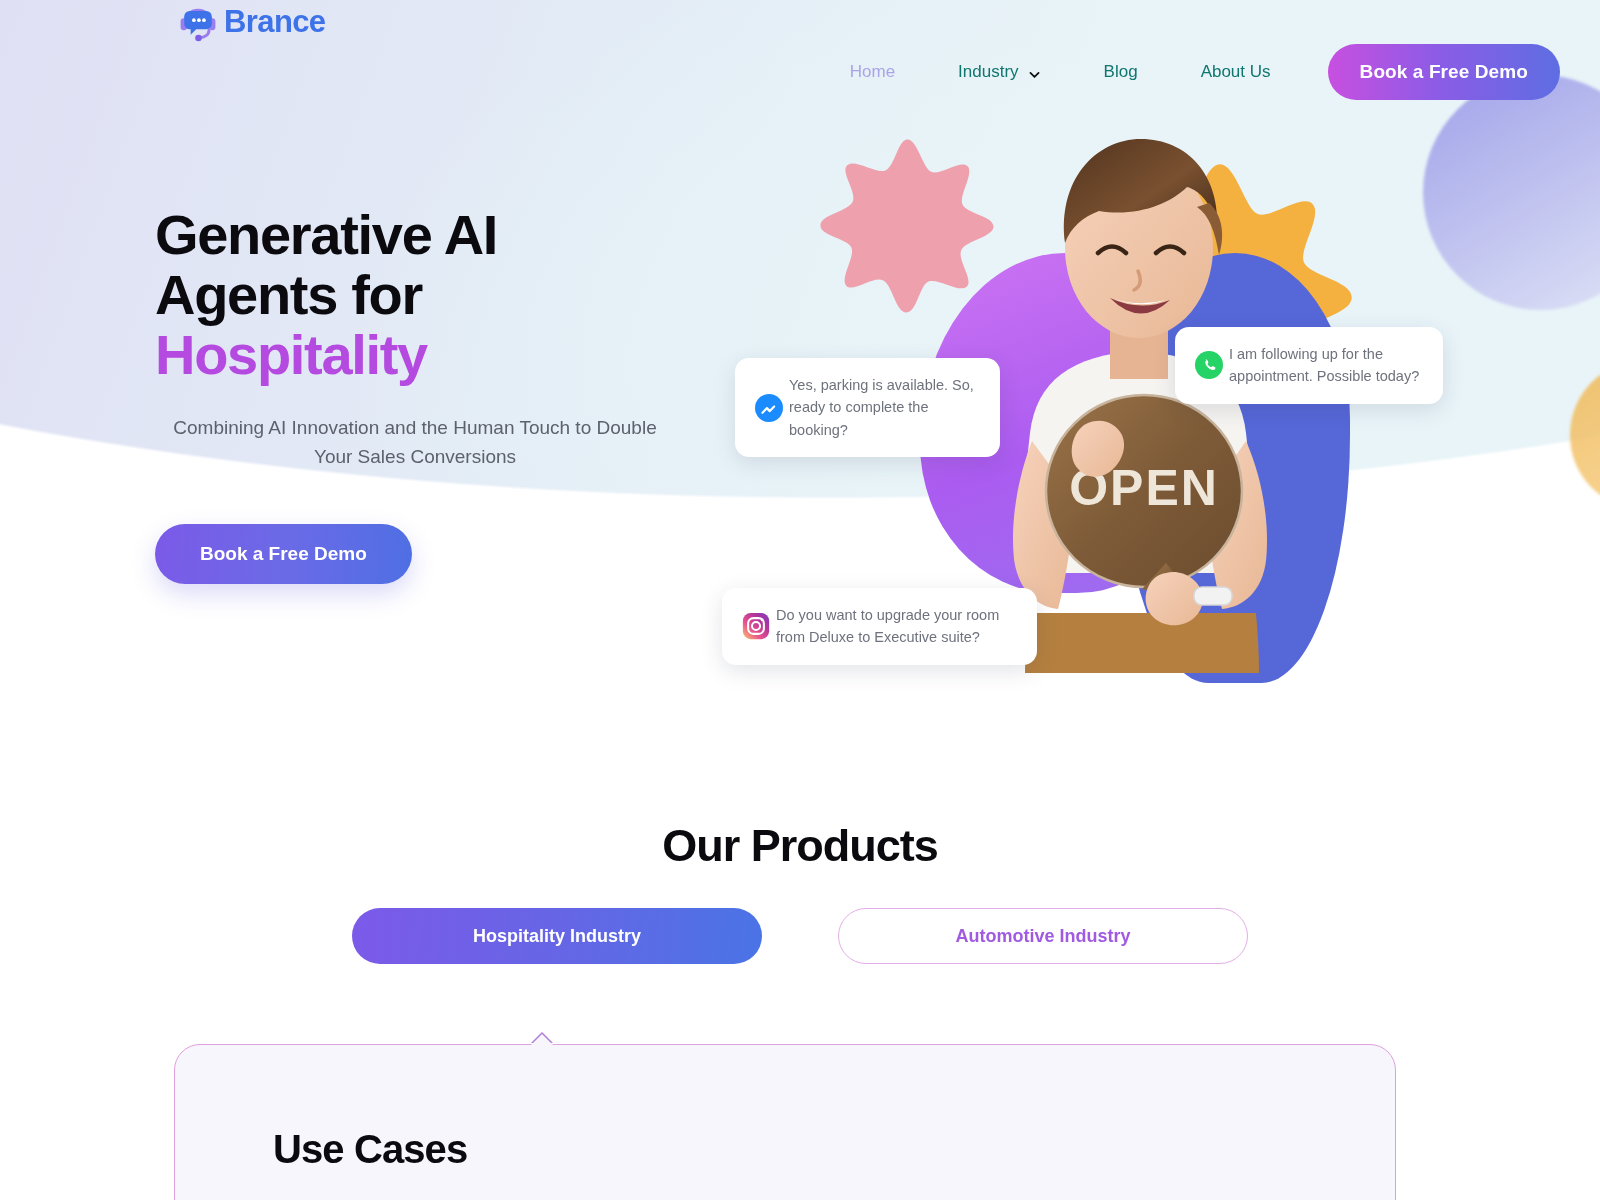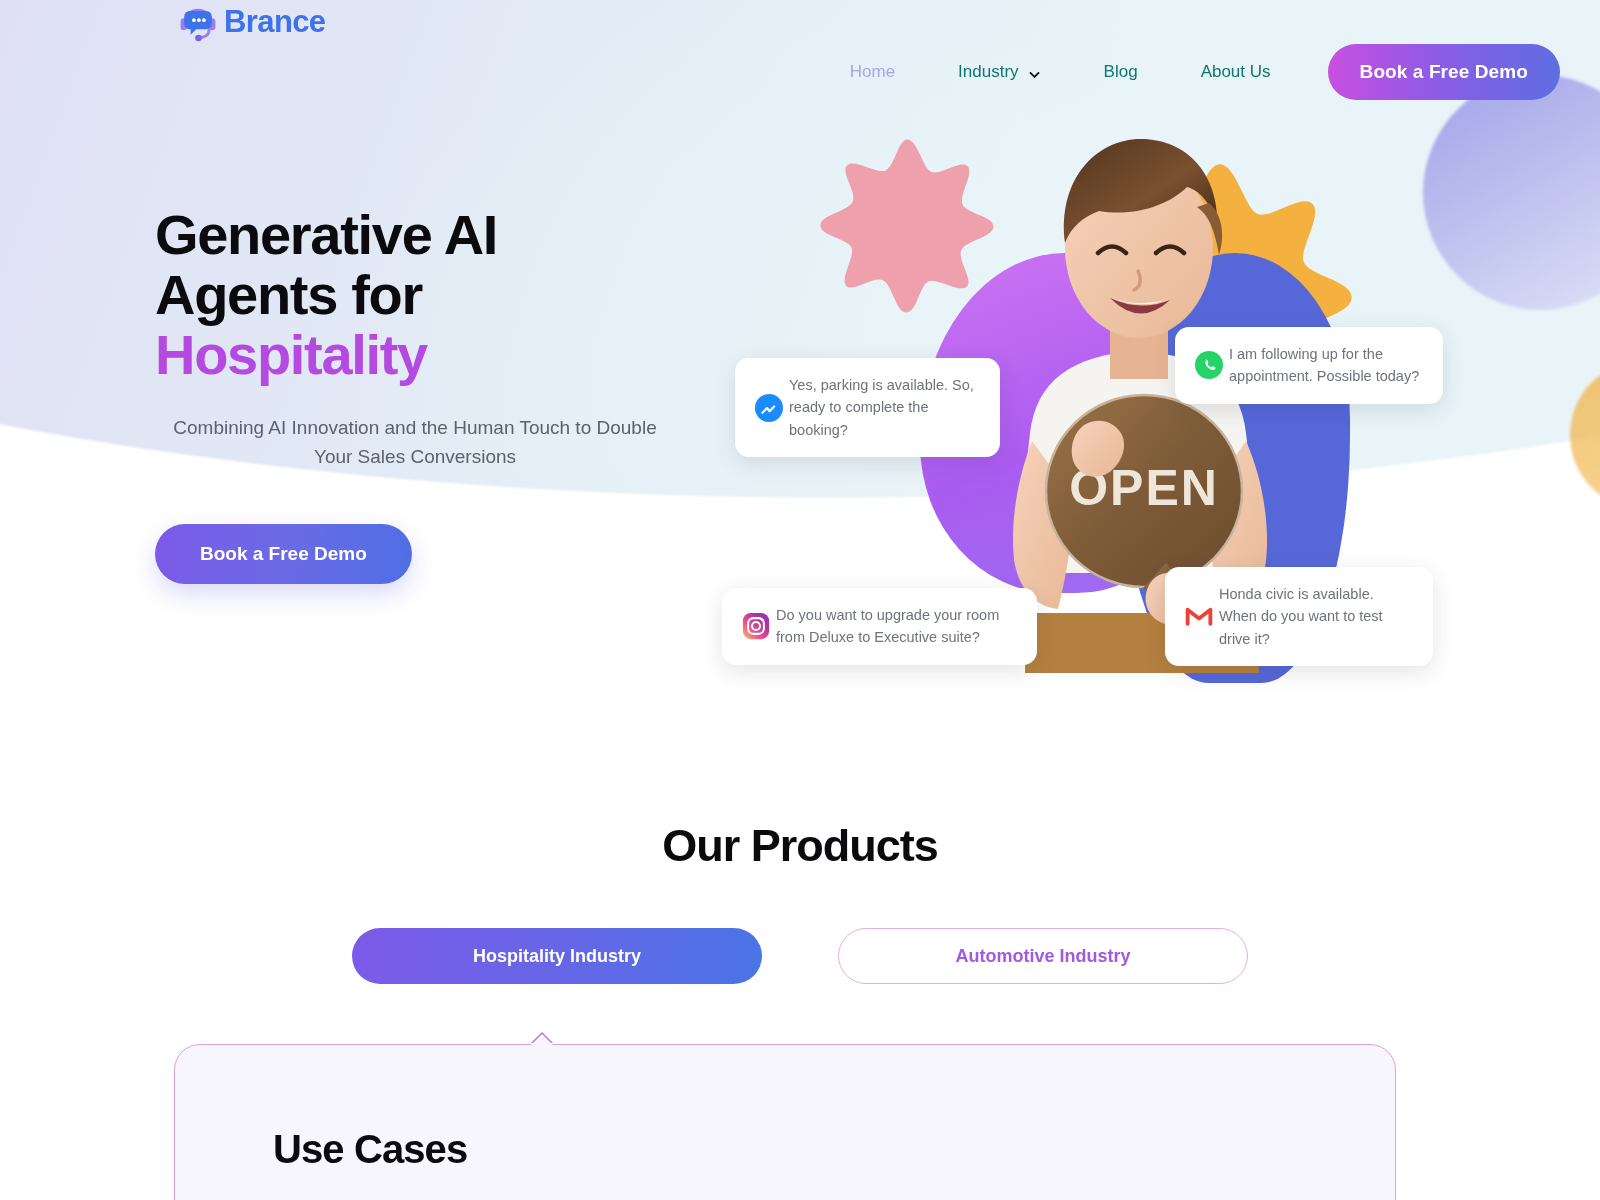--- a/index.html
+++ b/index.html
@@ -132,21 +132,21 @@
   .bubble-instagram { left: 722px; top: 588px;  width: 315px; }
   .bubble-gmail     { left: 1165px; top: 567px; width: 268px; }
 
   
   .products { position: absolute; top: 820px; left: 0; width: 1600px; }
   .section-title {
     text-align: center; font-size: 45px; font-weight: 800;
     color: #0b0b0f; letter-spacing: -1px;
   }
   .tabs {
-    margin-top: 56px;
+    margin-top: 36px;
     display: flex; justify-content: center; gap: 76px;
   }
   .tab {
     width: 410px; height: 56px; border-radius: 30px;
     display: flex; align-items: center; justify-content: center;
     font-size: 18px; font-weight: 600; cursor: pointer;
   }
   .tab.active {
     background: linear-gradient(95deg, #7c5ae9 0%, #6566e6 52%, #4a74e6 100%);
     color: #ffffff; border: none;
@@ -337,28 +337,20 @@
         </defs>
         <rect x="1" y="1" width="30" height="30" rx="9" fill="url(#ig)"></rect>
         <rect x="7" y="7" width="18" height="18" rx="6" fill="none" stroke="#fff" stroke-width="2.3"></rect>
         <circle cx="16" cy="16" r="4.6" fill="none" stroke="#fff" stroke-width="2.3"></circle>
         <circle cx="23" cy="9" r="1.5" fill="#fff"></circle>
       </svg>
     </span>
     <span class="bubble-txt">Do you want to upgrade your room from Deluxe to Executive suite?</span>
   </div>
 
-  <div class="bubble bubble-gmail">
-    <span class="bubble-ico">
-      <svg viewBox="0 0 32 26" width="28" height="24">
-        <path d="M3 23V7l13 10L29 7v16" fill="none" stroke="#ea4335" stroke-width="4.4" stroke-linejoin="round" stroke-linecap="round"></path>
-      </svg>
-    </span>
-    <span class="bubble-txt">Honda civic is available. When do you want to test drive it?</span>
-  </div>
 
   <div class="products">
     <h2 class="section-title">Our Products</h2>
     <div class="tabs">
       <div class="tab active">
         <span>Hospitality Industry</span>
       </div>
       <div class="tab inactive">
         <span>Automotive Industry</span>
       </div>

